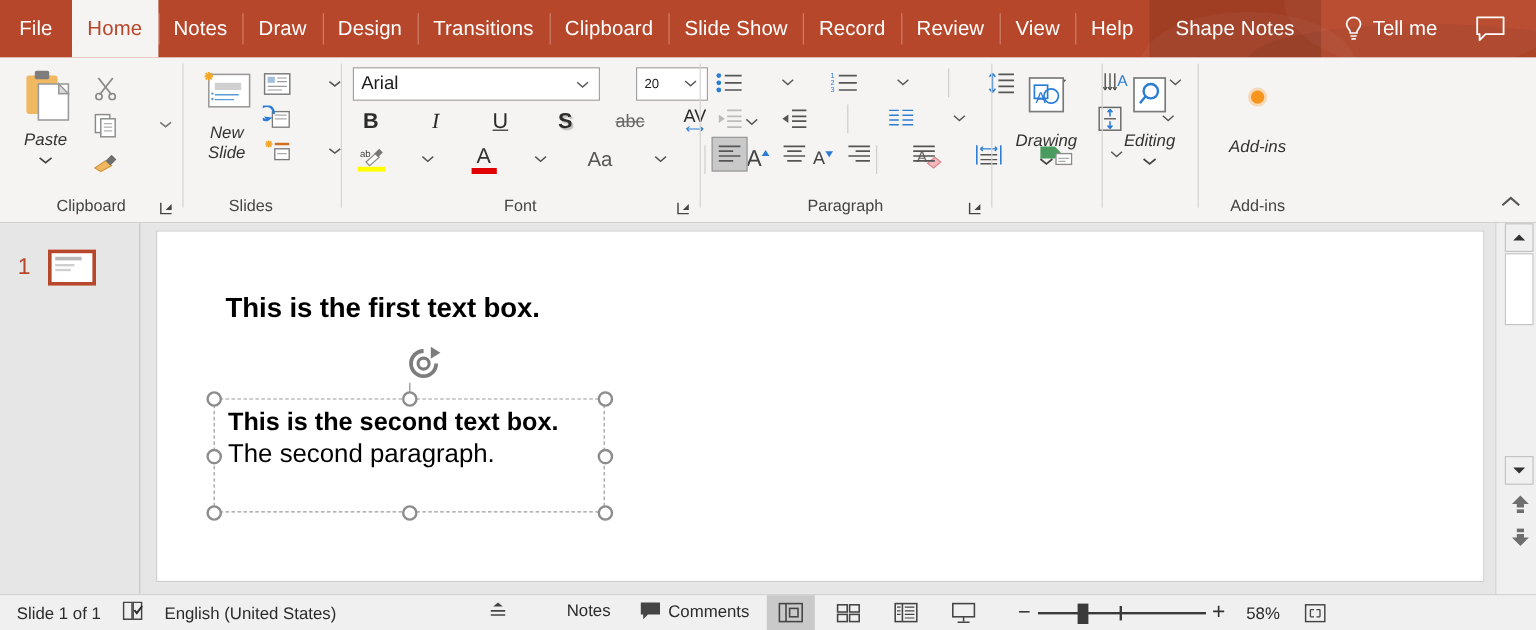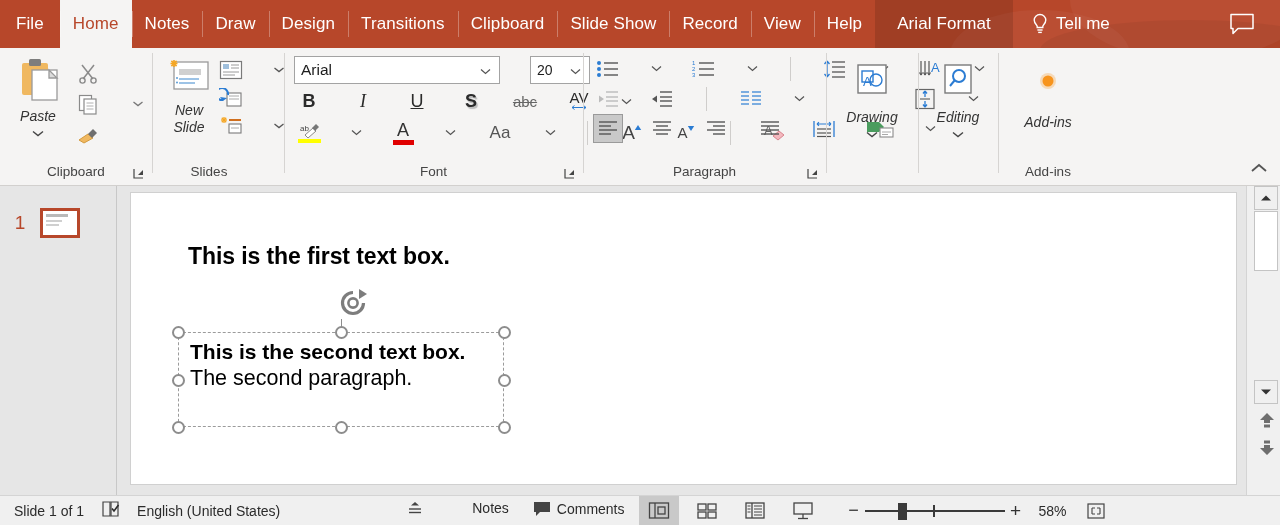--- a/index.html
+++ b/index.html
@@ -85,21 +85,21 @@
   
   .fontname {
     width: 206px; height: 28px; border: 1px solid #a3a3a3; background: #fff;
     display: flex; align-items: center; padding: 0 2px 0 6px;
     font-size: 15.5px; color: #1d1d1d;
   }
   .fontname .val { flex: 1; white-space: nowrap; overflow: hidden; }
   .fontsize {
     width: 60px; height: 28px; border: 1px solid #a3a3a3; background: #fff;
     display: flex; align-items: center; padding: 0 2px 0 6px;
-    font-size: 14px; color: #1d1d1d; margin-left: 6px;
+    font-size: 11px; color: #1d1d1d; margin-left: 6px;
   }
   .fontsize .val { flex: 1; }
   .fmtbtn {
     width: 30px; height: 29px; display: inline-flex; align-items: center;
     justify-content: center; font-size: 18px; color: #2b2b2b; cursor: default;
   }
   .pbtn {
     width: 30px; height: 29px; display: inline-flex; align-items: center;
     justify-content: center; cursor: default;
   }
@@ -224,27 +224,30 @@
       <div class="tab">
           <span>Clipboard</span>
         </div>
       <div class="tab">
           <span>Slide Show</span>
         </div>
       <div class="tab">
           <span>Record</span>
         </div>
       <div class="tab">
+          <span>Review</span>
+        </div>
+      <div class="tab">
           <span>View</span>
         </div>
       <div class="tab">
           <span>Help</span>
         </div>
       <div class="tab contextual" style="padding:0 22px;">
-          <span>Arial Format</span>
+          <span>Shape Notes</span>
         </div>
 
       <div class="tellme-wrap">
         <span class="bulb">
           <svg width="18" height="24" viewBox="0 0 18 24">
             <path d="M9 2.5c-3.3 0-5.8 2.5-5.8 5.6 0 2.1 1.1 3.5 2.1 4.6.5.6.9 1.1.9 1.7v1.1h5.6v-1.1c0-.6.4-1.1.9-1.7 1-1.1 2.1-2.5 2.1-4.6C14.8 5 12.3 2.5 9 2.5z" fill="none" stroke="#fff" stroke-width="1.4"></path>
             <line x1="6.4" y1="18" x2="11.6" y2="18" stroke="#fff" stroke-width="1.4"></line>
             <line x1="7.2" y1="20.4" x2="10.8" y2="20.4" stroke="#fff" stroke-width="1.4"></line>
           </svg>
         </span>

